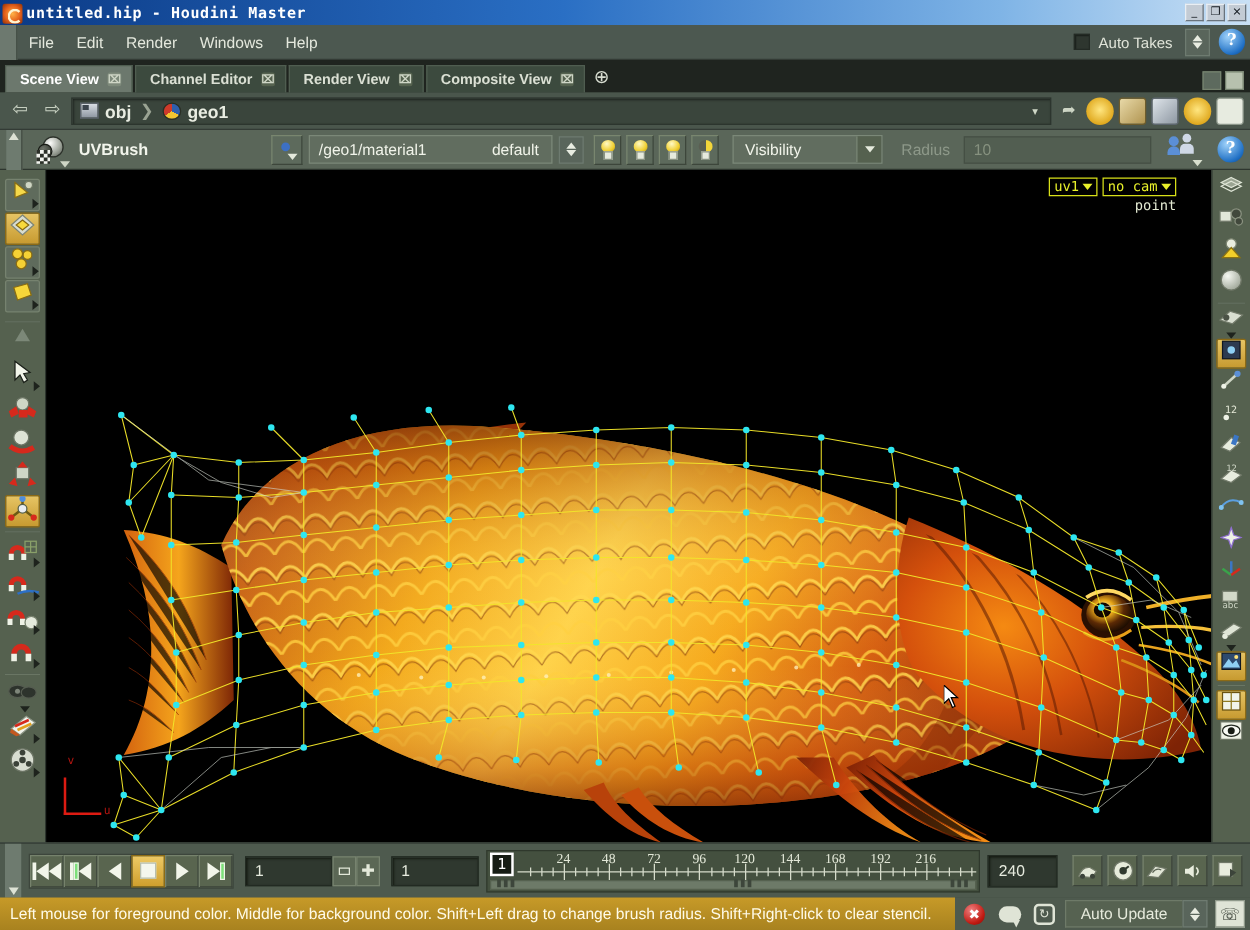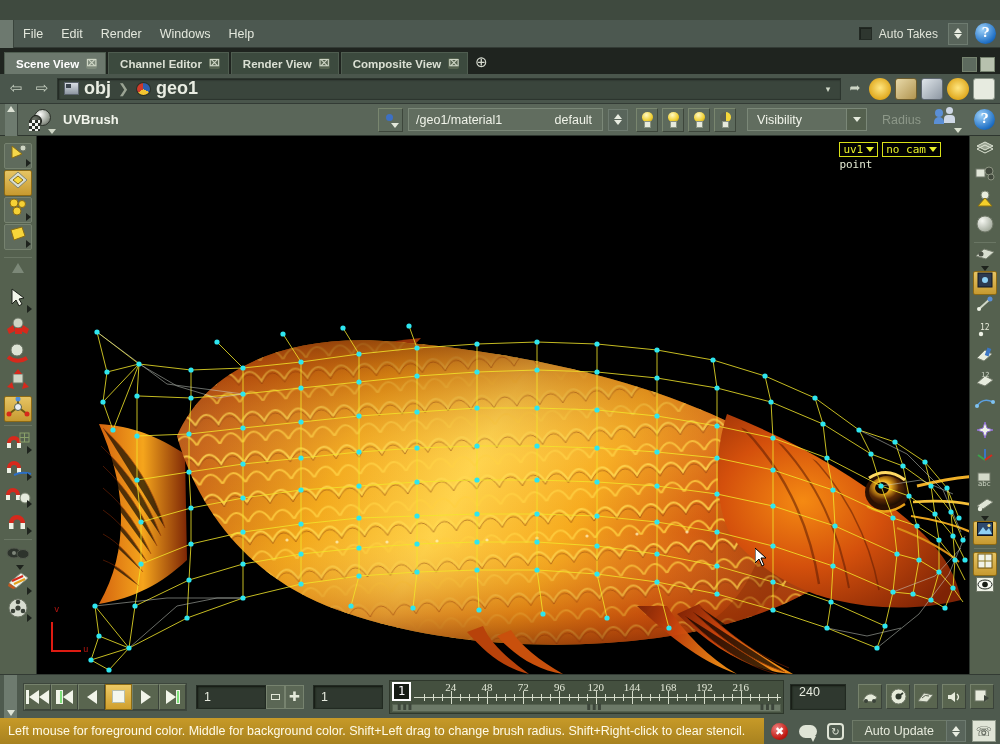--- a/index.html
+++ b/index.html
@@ -100,21 +100,21 @@
     position:absolute; left:0; top:74px; width:1000px; height:30px;
     background:#4a564c; display:flex; align-items:center; gap:4px; padding:0 5px;
     border-bottom:1px solid #333b35;
   }
   .arrowbtn { width:22px;height:20px; color:#c6cfc0; font-size:15px; text-align:center; line-height:18px;}
   .pathfield {
     flex:1; height:22px; background:#3a453c; border:1px solid #2c352e;
     display:flex; align-items:center; gap:5px; padding:0 6px;
     box-shadow:inset 1px 1px 2px rgba(0,0,0,.5);
   }
-  .crumb { display:flex; align-items:center; gap:5px; font-size:18px; color:#e9ede2; font-weight:bold;}
+  .crumb { display:flex; align-items:center; gap:5px; font-size:14px; color:#e9ede2; font-weight:bold;}
   .crumb-sep { color:#9aa393; font-size:13px; margin:0 2px;}
   .ico-obj {
     width:15px;height:13px; background:linear-gradient(#d8dde3,#8e97a2);
     border:1px solid #5c646d; position:relative;
   }
   .ico-obj:after{content:"";position:absolute;left:1px;top:1px;width:5px;height:4px;background:#3b444d;}
   .ico-geo {
     width:15px;height:14px; border-radius:50%; position:relative; overflow:hidden;
     background:conic-gradient(#2f5fae 0 33%, #f2c532 0 66%, #cf3a2a 0 100%);
     border:1px solid #2a2f25;
@@ -212,21 +212,21 @@
   .tbtn .sub{position:absolute;right:0px;bottom:1px;width:0;height:0;
     border-top:4px solid transparent;border-bottom:4px solid transparent;border-left:5px solid #1e231d;}
   .tbtn .subd{position:absolute;right:8px;bottom:-1px;width:0;height:0;
     border-left:4px solid transparent;border-right:4px solid transparent;border-top:5px solid #1e231d;}
   .rtool .tbtn{width:24px;height:24px;}
 
   .viewport{
     position:absolute; left:37px; top:0; right:31px; height:538px;
     background:#000; overflow:hidden;
   }
-  .vp-badges{ position:absolute; right:28px; top:6px; z-index:8;}
+  .vp-badges{ position:absolute; right:28px; top:6px; text-align:right; z-index:8;}
   .vpb-row{display:flex;gap:4px;justify-content:flex-end;}
   .vpb{
     border:1px solid #d8e018; color:#e7ef2a; background:#000;
     font-family:"DejaVu Sans Mono", monospace; font-size:11px;
     padding:0 3px; display:flex; align-items:center; gap:3px; height:15px;
   }
   .vpb i{width:0;height:0;border-left:4px solid transparent;border-right:4px solid transparent;border-top:5px solid #e7ef2a;}
   .vp-point{ color:#e3e9d2; font-family:"DejaVu Sans Mono", monospace; font-size:11px; margin-top:1px;}
   .axis{position:absolute;left:14px;bottom:22px;width:46px;height:46px;}
   .axis .v{position:absolute;left:0;bottom:0;width:2px;height:30px;background:#dd1b12;}
@@ -272,21 +272,21 @@
     border:2px solid #fff;color:#fff;font-size:12px;display:flex;align-items:center;justify-content:center;
     font-family:"DejaVu Sans Mono",monospace; z-index:3;
   }
   .rl-line{position:absolute;left:24px;right:2px;top:16px;height:1px;background:#d6dccb;}
   .rl-t{position:absolute;top:10px;width:1px;background:#d6dccb;}
   .rl-lab{position:absolute;top:0px;color:#e3e8d8;font-size:11px;font-family:Liberation Serif, serif;transform:translateX(-50%);}
   .rl-track{position:absolute;left:2px;right:2px;bottom:1px;height:8px;background:#6d7a68;border:1px solid #55614f;}
   .rl-grip{position:absolute;bottom:2px;color:#3d463b;font-size:8px;letter-spacing:1px;}
   .endfield{
     width:56px;height:26px;background:#2f382f;border:1px solid #222a22;
-    color:#e7ebdf;font-size:12.5px;display:flex;padding-left:8px;
+    color:#e7ebdf;font-size:12.5px;display:flex;align-items:center;padding-left:8px;
     box-shadow:inset 1px 1px 2px #12170f;
   }
   .pbtns{display:flex;gap:4px;margin-left:12px;padding-right:2px;}
   .pb2{width:24px;height:25px;background:#59654f;border:1px solid #76826c;
     border-bottom-color:#3b433a;border-right-color:#3b433a;
     display:flex;align-items:center;justify-content:center;position:relative;}
 
   
   .statusbar{
     position:absolute;left:0;top:718px;width:1000px;height:26px;
@@ -311,20 +311,29 @@
   }
   .sb-right{display:flex;align-items:center;gap:0;padding-right:4px;}
   .sb-phone{width:24px;height:22px;background:#dfe4d6;border:1px solid #8f998a;
     display:flex;align-items:center;justify-content:center;color:#2c332a;font-size:13px;margin-left:6px;}
 </style>
 </head>
 <body>
 
 <div class="app">
 
+  <div class="titlebar">
+    <div class="tb-icon"></div>
+    <div class="tb-title">untitled.hip - Houdini Master</div>
+    <div class="tb-btns">
+      <div class="tb-btn">_</div>
+      <div class="tb-btn">❐</div>
+      <div class="tb-btn">×</div>
+    </div>
+  </div>
 
   <div class="menubar">
     <div class="gutter"></div>
     <div class="menu-item">File</div>
     <div class="menu-item">Edit</div>
     <div class="menu-item">Render</div>
     <div class="menu-item">Windows</div>
     <div class="menu-item">Help</div>
     <div class="mb-right">
       <div class="autotakes">
@@ -431,20 +440,23 @@
           <span class="base"></span>
         </div>
     </div>
     <div class="viscombo">
       <span>Visibility</span>
       <span class="vc-ar">
           <i></i>
         </span>
     </div>
     <div class="radiuslbl">Radius</div>
+    <div class="radiusfield">
+      <span>10</span>
+    </div>
     <div class="tb-person">
       <span class="h2"></span>
         <span class="b2"></span>
         <span class="h1"></span>
         <span class="b1"></span>
         <span class="ar3"></span>
     </div>
     <div class="helpbtn">?</div>
   </div>
 

